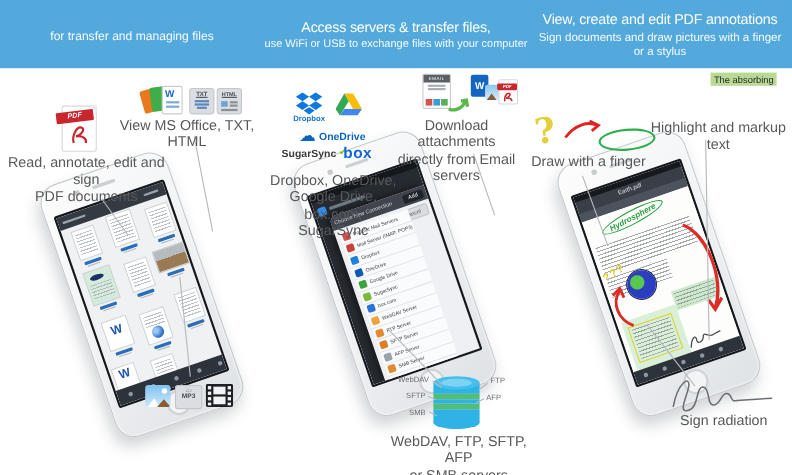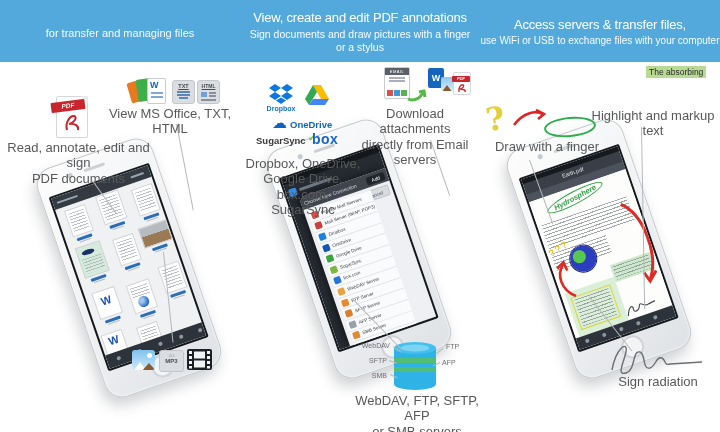--- a/index.html
+++ b/index.html
@@ -97,28 +97,28 @@
 </style>
 </head>
 <body>
 
 <div class="canvas">
 
   <div class="band">
     <div class="bcol c1">
       <div class="bsub">for transfer and managing files</div>
     </div>
+    <div class="bcol c2">
+      <div class="btitle">Access servers &amp; transfer files,</div>
+      <div class="bsub">use WiFi or USB to exchange files with your computer</div>
+    </div>
     <div class="bcol c3">
       <div class="btitle">View, create and edit PDF annotations</div>
       <div class="bsub">Sign documents and draw pictures with a finger
 or a stylus</div>
-    </div>
-    <div class="bcol c2">
-      <div class="btitle">Access servers &amp; transfer files,</div>
-      <div class="bsub">use WiFi or USB to exchange files with your computer</div>
     </div>
   </div>
 
   <div class="iconbox" style="left:54px;top:96px;width:34px;height:42px;">
     <div class="pdfpage" style="left:2px;top:0;width:30px;height:40px;">
       <div class="fold" style="border-width:0 7px 7px 0;border-color:transparent #e8eaec transparent transparent;"></div>
       <svg class="svgabs" style="left:7px;top:16px;" width="18" height="20" viewBox="0 0 18 20">
         <path d="M3,17 C1,10 6,2 10,3 C14,4 10,10 5,11 C11,10 15,13 14,17" fill="none" stroke="#c9252d" stroke-width="2"></path>
       </svg>
     </div>
@@ -255,21 +255,21 @@
 
   <div style="position:absolute;left:646px;top:66px;background:#b9da92;color:#26292c;font-size:8.5px;padding:1px 3px;z-index:6;">The absorbing</div>
   <div class="cap" style="left:586px;top:108px;width:134px;">Highlight and markup text</div>
 
   <div style="position:absolute;left:486px;top:100px;color:#e2cf3a;font-size:32px;font-weight:bold;transform:rotate(-8deg);z-index:6;font-family:'DejaVu Serif',serif;">?</div>
   <svg class="svgabs" style="left:511px;top:106px;z-index:6;" width="38" height="22" viewBox="0 0 38 22">
     <path d="M3,19 C12,7 24,4 32,8" fill="none" stroke="#e02424" stroke-width="2.6"></path>
     <path d="M25,4 L33,8 L27,13" fill="none" stroke="#e02424" stroke-width="2.6"></path>
   </svg>
   <div style="position:absolute;left:544px;top:117px;width:48px;height:16px;border:2.2px solid #2fae4e;border-radius:50%;transform:rotate(-5deg);z-index:6;"></div>
-  <div class="cap" style="left:494px;top:139px;width:106px;">Draw with a finger</div>
+  <div class="cap" style="left:482px;top:139px;width:106px;">Draw with a finger</div>
 
   <svg class="svgabs" style="left:604px;top:336px;z-index:6;" width="104" height="46" viewBox="0 0 104 46">
     <path d="M8,34 C12,12 24,4 22,16 C20,26 12,40 22,37 C32,34 28,14 36,16 C42,18 38,34 46,32 C52,30 52,20 58,22 C62,24 60,30 66,28 L98,26" fill="none" stroke="#6b6f73" stroke-width="1.4"></path>
   </svg>
   <div class="cap" style="left:602px;top:374px;width:112px;">Sign radiation</div>
 
   <div class="phone" style="left:68px;top:147px;">
     <div class="speaker"></div>
     <div class="camera"></div>
     <div class="screen">

